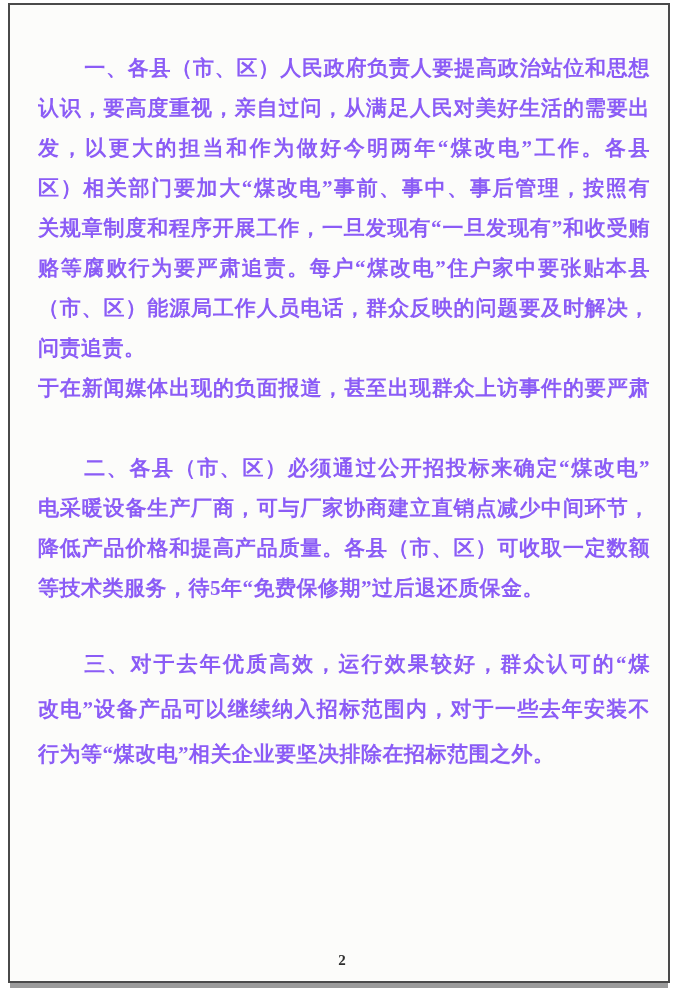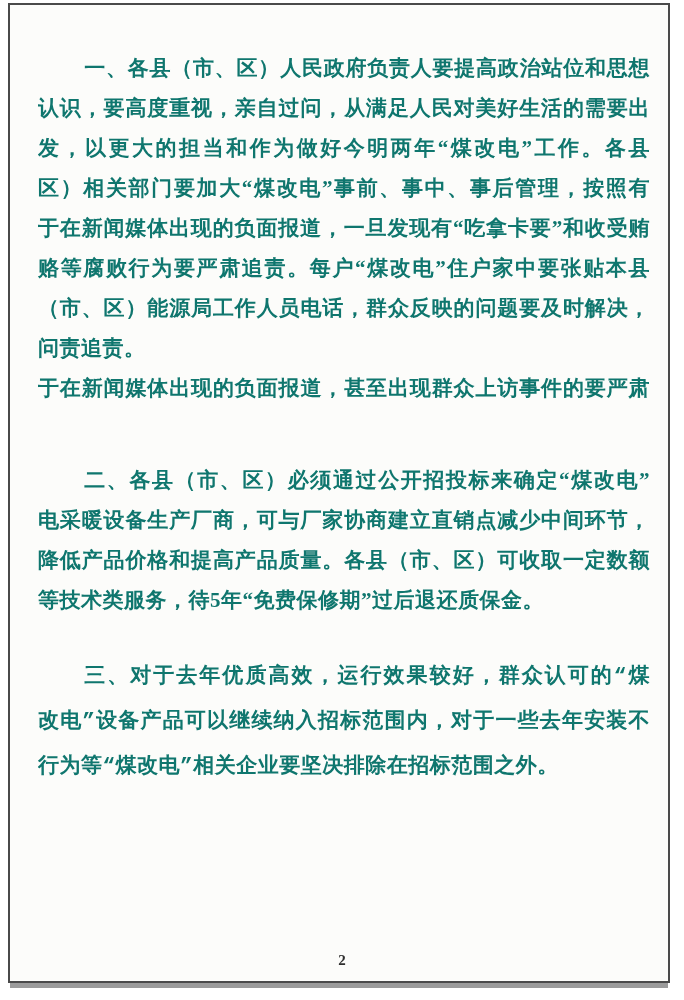--- a/index.html
+++ b/index.html
@@ -24,39 +24,38 @@
     box-sizing: border-box;
     border: 2px solid #4a4a4a;
     background: #fcfcfa;
     box-shadow: 0 7px 0 -2px #9b9b9b;
   }
   .content {
     position: absolute;
     left: 38px;
     top: 48px;
     width: 612px;
-    color: #0f766e;
+    color: #8b5cf6;
     font-size: 21px;
     font-weight: 600;
   }
   .para { margin: 0; }
-  .para-2 { margin-top: 52px; }
+  .para-2 { margin-top: 40px; }
   .para-3 { margin-top: 34px; }
   .line {
     height: 40px;
     line-height: 40px;
     letter-spacing: 0.5px;
     text-align: justify;
     text-align-last: justify;
     overflow: hidden;
   }
   .para-3 .line {
     height: 45px;
     line-height: 45px;
-    font-family: Liberation Mono, monospace;
   }
   .line.first { text-indent: 2.2em; }
   .line.last  { text-align-last: left; }
   .page-number {
     position: absolute;
     left: 0;
     width: 684px;
     top: 952px;
     text-align: center;
     font-size: 15px;
@@ -70,21 +69,21 @@
 <div class="scan-page">
   <div class="page-frame"></div>
 
   <div class="content">
 
     <div class="para para-1">
       <div class="line first">一、各县（市、区）人民政府负责人要提高政治站位和思想</div>
       <div class="line">认识，要高度重视，亲自过问，从满足人民对美好生活的需要出</div>
       <div class="line">发，以更大的担当和作为做好今明两年“煤改电”工作。各县（市、</div>
       <div class="line">区）相关部门要加大“煤改电”事前、事中、事后管理，按照有</div>
-      <div class="line">于在新闻媒体出现的负面报道，一旦发现有“吃拿卡要”和收受贿</div>
+      <div class="line">关规章制度和程序开展工作，一旦发现有“一旦发现有”和收受贿</div>
       <div class="line">赂等腐败行为要严肃追责。每户“煤改电”住户家中要张贴本县</div>
       <div class="line">（市、区）能源局工作人员电话，群众反映的问题要及时解决，</div>
       <div class="line last">问责追责。</div>
       <div class="line">于在新闻媒体出现的负面报道，甚至出现群众上访事件的要严肃</div>
     </div>
 
     <div class="para para-2">
       <div class="line first">二、各县（市、区）必须通过公开招投标来确定“煤改电”</div>
       <div class="line">电采暖设备生产厂商，可与厂家协商建立直销点减少中间环节，</div>
       <div class="line">降低产品价格和提高产品质量。各县（市、区）可收取一定数额</div>

